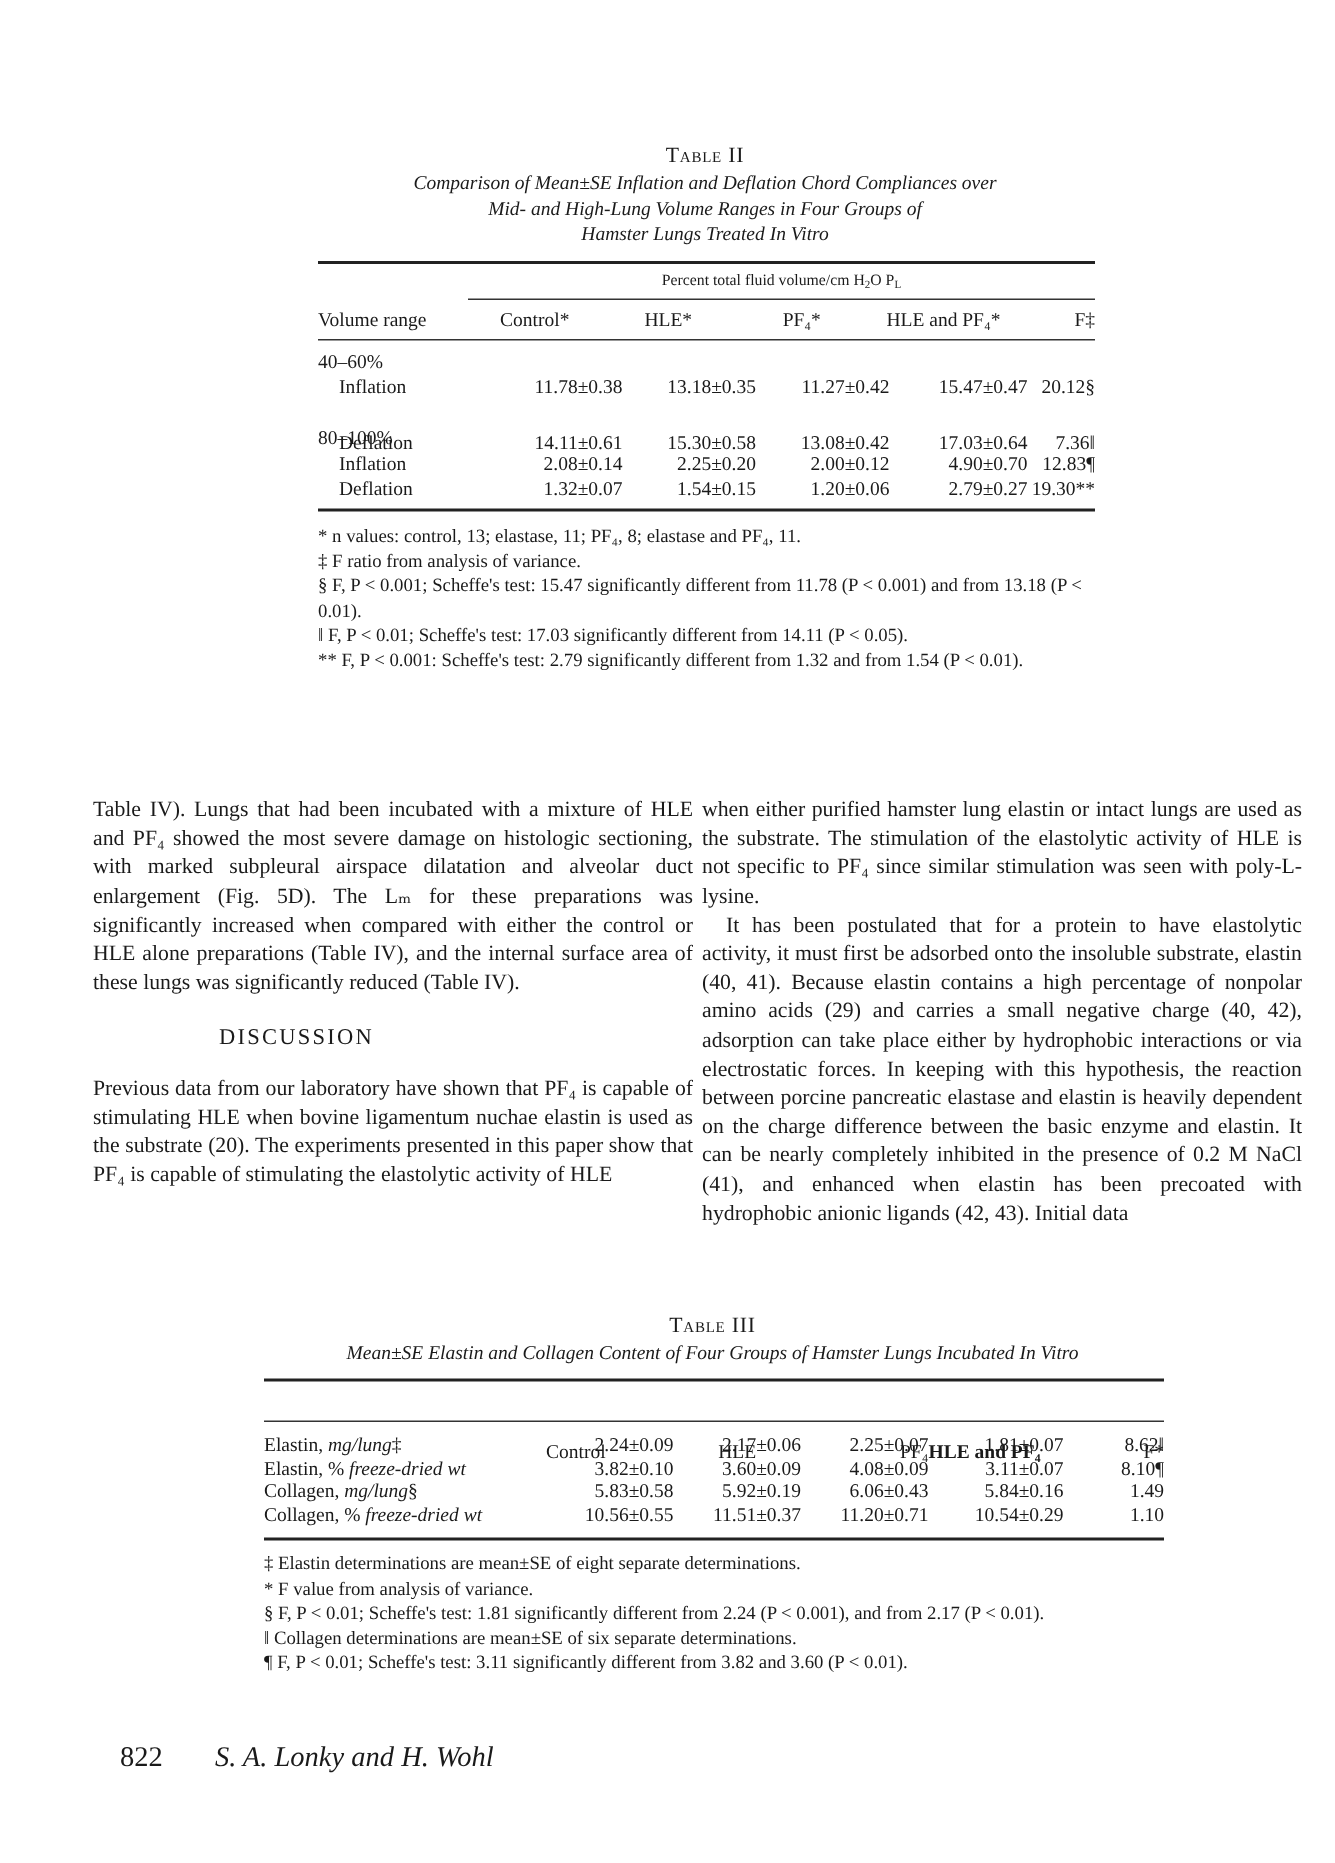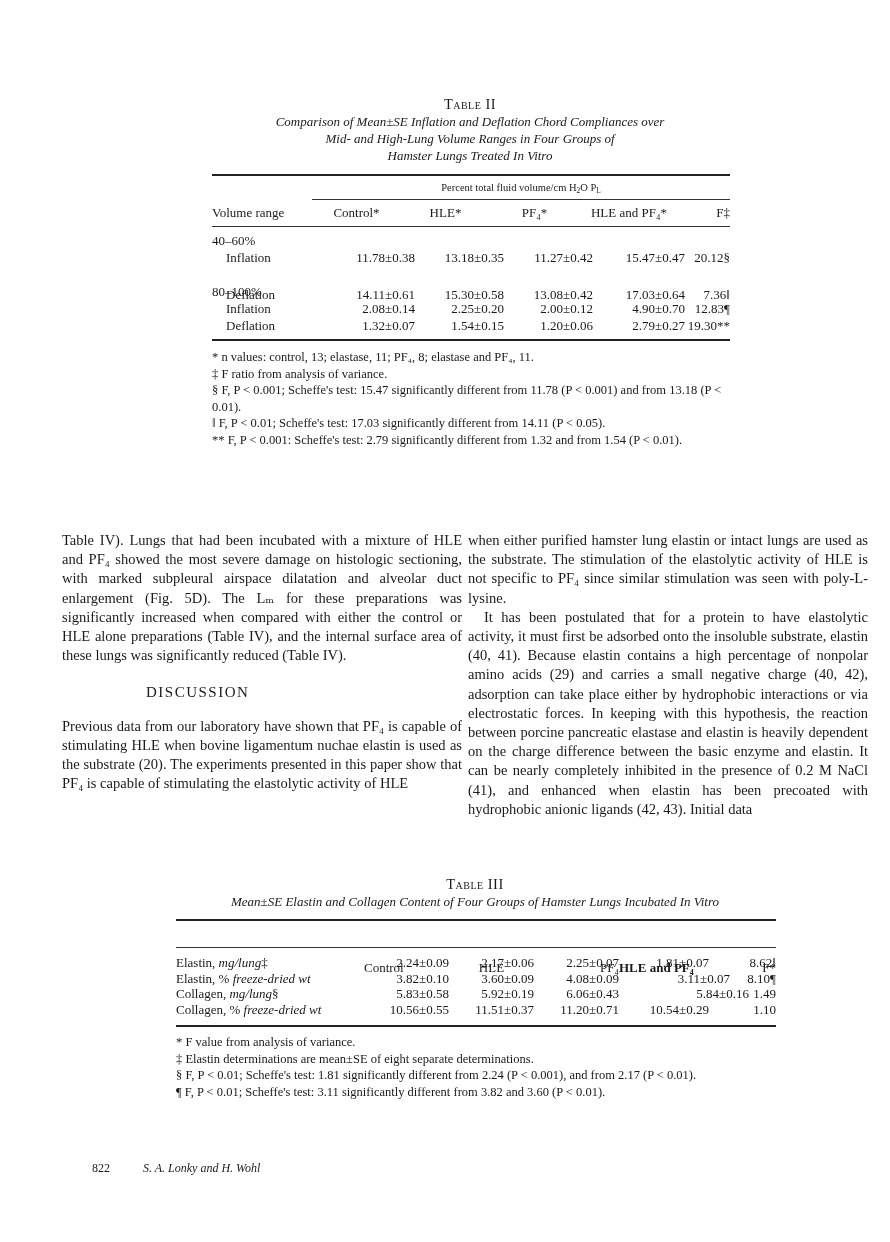--- a/index.html
+++ b/index.html
@@ -35,21 +35,21 @@
   .section-head { font-size: 15px; letter-spacing: 1.5px; margin: 18px 0 14px 84px; text-align: left; }
 
   
   #t3-caption { left: 160px; top: 876px; width: 630px; text-align: center; font-family: Liberation Serif, serif; }
   #t3 { left: 176px; top: 919px; width: 600px; }
   .row3 { display: flex; align-items: baseline; font-size: 13px; height: 15.5px; line-height: 15.5px; }
   .c3-label { width: 188px; }
   .c3-val { width: 85px; text-align: right; }
   .c3-f { flex: 1; text-align: right; }
 
-  #footer { left: 80px; top: 1161px; font-size: 12px; margin-left: 12px; }
+  #footer { left: 80px; top: 1161px; font-size: 19px; }
   #footer .pg { margin-right: 30px; }
   #footer .auth { font-style: italic; }
 </style>
 </head>
 <body>
 
 <div id="t2-caption" class="abs">
   <div class="tbl-label">Table II</div>
   <div class="tbl-title">Comparison of Mean±SE Inflation and Deflation Chord Compliances over</div>
   <div class="tbl-title">Mid- and High-Lung Volume Ranges in Four Groups of</div>
@@ -158,46 +158,47 @@
     <div class="c3-val">2.17±0.06</div>
     <div class="c3-val">2.25±0.07</div>
     <div class="c3-val" style="width:90px;">1.81±0.07</div>
     <div class="c3-f">8.62ǁ</div>
   </div>
   <div class="row3">
     <div class="c3-label"><span>Elastin, % </span><i>freeze-dried wt</i><span></span></div>
     <div class="c3-val">3.82±0.10</div>
     <div class="c3-val">3.60±0.09</div>
     <div class="c3-val">4.08±0.09</div>
-    <div class="c3-val" style="width:90px;padding-left:21px;">3.11±0.07</div>
+    <div class="c3-val" style="width:90px;">3.11±0.07</div>
     <div class="c3-f">8.10¶</div>
   </div>
   <div class="row3">
     <div class="c3-label"><span>Collagen, </span><i>mg/lung</i><span>§</span></div>
     <div class="c3-val">5.83±0.58</div>
     <div class="c3-val">5.92±0.19</div>
     <div class="c3-val">6.06±0.43</div>
-    <div class="c3-val" style="width:90px;padding-left:40px;">5.84±0.16</div>
+    <div class="c3-val" style="width:90px;">5.84±0.16</div>
     <div class="c3-f">1.49</div>
   </div>
   <div class="row3">
     <div class="c3-label"><span>Collagen, % </span><i>freeze-dried wt</i><span></span></div>
     <div class="c3-val">10.56±0.55</div>
     <div class="c3-val">11.51±0.37</div>
     <div class="c3-val">11.20±0.71</div>
     <div class="c3-val" style="width:90px;">10.54±0.29</div>
     <div class="c3-f">1.10</div>
   </div>
   <div style="height:8px;"></div>
   <div class="rule-thick"></div>
 
   <div style="margin-top:7px;">
+    <div class="fn">‡ Elastin determinations are mean±SE of eight separate determinations.</div>
     <div class="fn">* F value from analysis of variance.</div>
-    <div class="fn">‡ Elastin determinations are mean±SE of eight separate determinations.</div>
     <div class="fn">§ F, P &lt; 0.01; Scheffe's test: 1.81 significantly different from 2.24 (P &lt; 0.001), and from 2.17 (P &lt; 0.01).</div>
+    <div class="fn">ǁ Collagen determinations are mean±SE of six separate determinations.</div>
     <div class="fn">¶ F, P &lt; 0.01; Scheffe's test: 3.11 significantly different from 3.82 and 3.60 (P &lt; 0.01).</div>
   </div>
 </div>
 
 <div id="footer" class="abs">
   <span class="pg">822</span>
   <span class="auth">S. A. Lonky and H. Wohl</span>
 </div>
 
 </body></html>

